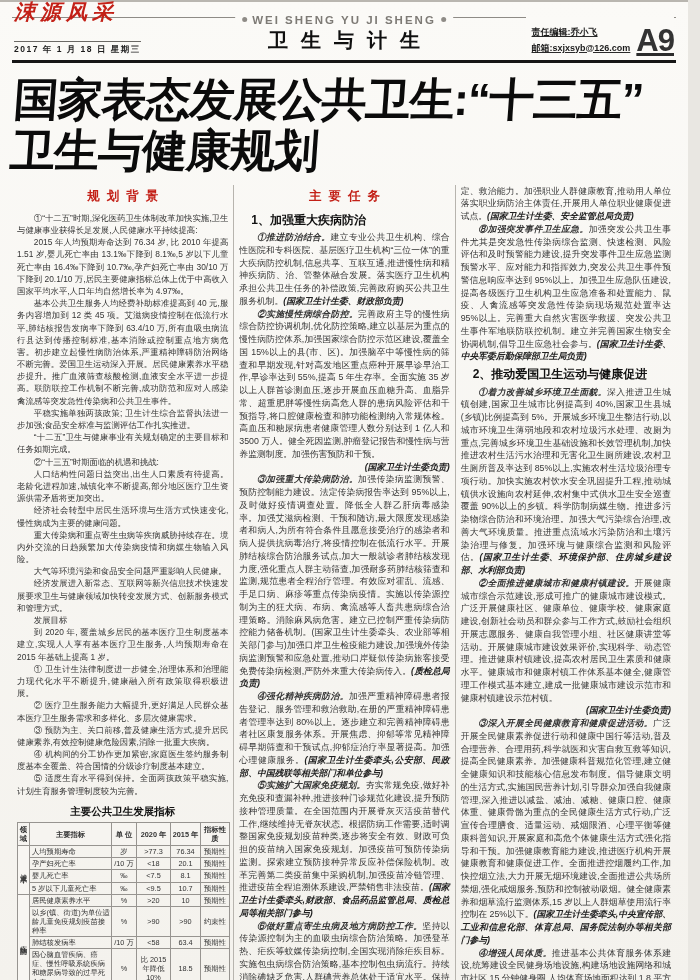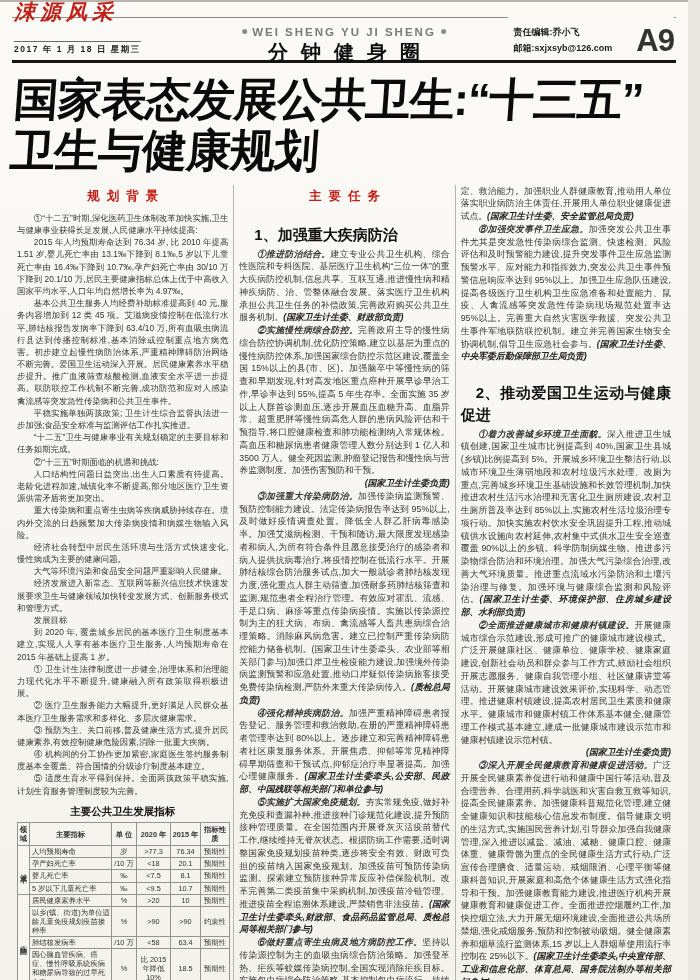--- a/index.html
+++ b/index.html
@@ -6,40 +6,40 @@
   body{width:700px;height:980px;background:#e9e7e2;font-family:"Liberation Sans",sans-serif;color:#2b2b2b;overflow:hidden;}
   .page{position:relative;width:688px;height:980px;background:linear-gradient(180deg,#fbfaf7,#f4f2ed);box-sizing:border-box;padding:4px 12px 17px;}
   .page:before{content:"";position:absolute;top:0;left:0;right:0;height:2px;background:#b9b6b0;}
 
   
   .masthead{position:relative;height:52px;border-bottom:3px solid #161616;display:flex;justify-content:space-between;align-items:flex-end;padding:0 2px 4px;}
   .mast-rule{position:absolute;top:13px;left:0;right:0;height:1px;background:#8e8b86;}
   .mast-left{position:relative;z-index:2;padding-top:10px;}
   .paper-name{color:#c32017;font-size:21px;font-weight:bold;font-style:italic;letter-spacing:5px;font-family:"DejaVu Serif",serif;line-height:1.1;}
   .paper-date{font-size:8.5px;font-weight:bold;letter-spacing:1.5px;border-top:1px solid #6b6965;margin-top:18px;padding-top:2px;color:#1c1c1c;}
-  .mast-center{position:absolute;left:50%;top:16px;transform:translateX(-50%);text-align:center;z-index:2;}
+  .mast-center{position:absolute;left:50%;top:4px;transform:translateX(-50%);text-align:center;z-index:2;}
   .pinyin{display:inline-flex;align-items:center;gap:5px;background:#fbfaf7;padding:0 7px;font-size:11.5px;font-weight:bold;letter-spacing:2px;color:#7d7a75;}
   .pinyin .dot{width:5px;height:5px;border-radius:50%;background:#8e8b86;}
   .section-name{font-size:20px;font-weight:700;letter-spacing:13px;padding-left:13px;color:#0f0f0f;margin-top:1px;}
-  .mast-right{position:relative;z-index:2;display:flex;align-items:center;gap:24px;background:#fbfaf7;padding:8px 0 0 6px;}
+  .mast-right{position:relative;z-index:2;display:flex;align-items:center;gap:6px;background:#fbfaf7;padding:8px 0 0 6px;text-decoration:underline;}
   .editor-box{font-size:9px;font-weight:bold;line-height:1.7;color:#1a1a1a;text-align:left;}
   .page-no{font-size:31px;font-weight:900;color:#333;letter-spacing:-1px;line-height:1;}
 
   
   .headline{margin:12px 0 6px;font-size:45px;line-height:1.13;font-weight:900;color:#0b0b0b;transform:skewX(-4deg);letter-spacing:-1px;white-space:nowrap;}
 
   
   .columns{display:grid;grid-template-columns:1fr 1fr 1fr;column-gap:0;height:800px;overflow:hidden;margin-top:8px;}
   .col{overflow:hidden;font-size:8.8px;line-height:1.45;text-align:justify;color:#353535;padding:0 5px;}
   .col-left{font-size:8.4px;}
   .col+.col{border-left:1px solid #b7b4ae;}
   .col-header{color:#c32017;text-align:center;font-weight:bold;font-size:12.5px;letter-spacing:7px;margin:2px 0 7px;padding-left:7px;}
   .para{text-indent:2em;margin:0;}
   .para.noindent{text-indent:0;}
-  .subhead{font-weight:bold;font-size:15px;text-indent:1em;margin:19px 0 2px;color:#111;}
+  .subhead{font-weight:bold;font-size:12px;text-indent:1em;margin:3px 0 2px;color:#111;}
   .lead{font-weight:bold;font-style:italic;}
   .attrib{font-weight:bold;font-style:italic;color:#222;}
   .attrib.line{display:block;text-align:right;text-indent:0;}
 
   
   .tbl-title{text-align:center;font-weight:bold;font-size:10.5px;margin:7px 0 3px;color:#111;}
   table.ind{border-collapse:collapse;width:100%;font-size:7.3px;line-height:1.25;color:#333;table-layout:fixed;}
   table.ind th,table.ind td{border:1px solid #979490;padding:1px 1px;text-align:center;vertical-align:middle;overflow:hidden;}
   table.ind th{font-weight:bold;padding:2px 0;background:#f6f4f0;}
   table.ind td.ind-name{text-align:left;padding-left:2px;margin-top:12px;}
@@ -57,21 +57,21 @@
     <div class="mast-left">
       <div class="paper-name">涑源风采</div>
       <div class="paper-date">2017 年 1 月 18 日  星期三</div>
     </div>
     <div class="mast-center">
       <div class="pinyin">
         <span class="dot"></span>
         <span>WEI SHENG YU JI SHENG</span>
         <span class="dot"></span>
       </div>
-      <div class="section-name">分钟健身圈</div>
+      <div class="section-name">卫生与计生</div>
     </div>
     <div class="mast-right">
       <div class="editor-box">
         <div>责任编辑:乔小飞</div>
         <div>邮箱:sxjxsyb@126.com</div>
       </div>
       <div class="page-no">A9</div>
     </div>
   </header>
 
@@ -84,22 +84,22 @@
     <section class="col col-left" id="col-left">
       <div class="col-header">规划背景</div>
       <div id="left-blocks">
           <div class="para">①“十二五”时期,深化医药卫生体制改革加快实施,卫生与健康事业获得长足发展,人民健康水平持续提高:</div>
           <div class="para">2015 年人均预期寿命达到 76.34 岁, 比 2010 年提高 1.51 岁,婴儿死亡率由 13.1‰下降到 8.1‰,5 岁以下儿童死亡率由 16.4‰下降到 10.7‰,孕产妇死亡率由 30/10 万下降到 20.1/10 万,居民主要健康指标总体上优于中高收入国家平均水平,人口年均自然增长率为 4.97‰。</div>
           <div class="para">基本公共卫生服务人均经费补助标准提高到 40 元,服务内容增加到 12 类 45 项。艾滋病疫情控制在低流行水平,肺结核报告发病率下降到 63.4/10 万,所有血吸虫病流行县达到传播控制标准,基本消除或控制重点地方病危害。初步建立起慢性病防治体系,严重精神障碍防治网络不断完善。爱国卫生运动深入开展。居民健康素养水平稳步提升。推广血液筛查核酸检测,血液安全水平进一步提高。联防联控工作机制不断完善,成功防范和应对人感染禽流感等突发急性传染病和公共卫生事件。</div>
           <div class="para">平稳实施单独两孩政策; 卫生计生综合监督执法进一步加强;食品安全标准与监测评估工作扎实推进。</div>
           <div class="para">“十二五”卫生与健康事业有关规划确定的主要目标和任务如期完成。</div>
           <div class="para">②“十三五”时期面临的机遇和挑战:</div>
           <div class="para">人口结构性问题日益突出,出生人口素质有待提高。老龄化进程加速,城镇化率不断提高,部分地区医疗卫生资源供需矛盾将更加突出。</div>
+          <div class="para">经济社会转型中居民生活环境与生活方式快速变化,慢性病成为主要的健康问题。</div>
           <div class="para">重大传染病和重点寄生虫病等疾病威胁持续存在。境内外交流的日趋频繁加大传染病疫情和病媒生物输入风险。</div>
-          <div class="para">经济社会转型中居民生活环境与生活方式快速变化,慢性病成为主要的健康问题。</div>
           <div class="para">大气等环境污染和食品安全问题严重影响人民健康。</div>
           <div class="para">经济发展进入新常态、互联网等新兴信息技术快速发展要求卫生与健康领域加快转变发展方式、创新服务模式和管理方式。</div>
           <div class="para">发展目标</div>
           <div class="para">到 2020 年, 覆盖城乡居民的基本医疗卫生制度基本建立,实现人人享有基本医疗卫生服务,人均预期寿命在 2015 年基础上提高 1 岁。</div>
           <div class="para">① 卫生计生法律制度进一步健全,治理体系和治理能力现代化水平不断提升,健康融入所有政策取得积极进展。</div>
           <div class="para">② 医疗卫生服务能力大幅提升,更好满足人民群众基本医疗卫生服务需求和多样化、多层次健康需求。</div>
           <div class="para">③ 预防为主、关口前移,普及健康生活方式,提升居民健康素养,有效控制健康危险因素,消除一批重大疾病。</div>
           <div class="para">④ 机构间的分工协作更加紧密,家庭医生签约服务制度基本全覆盖、符合国情的分级诊疗制度基本建立。</div>
           <div class="para">⑤ 适度生育水平得到保持。全面两孩政策平稳实施,计划生育服务管理制度较为完善。</div>
         </div>

